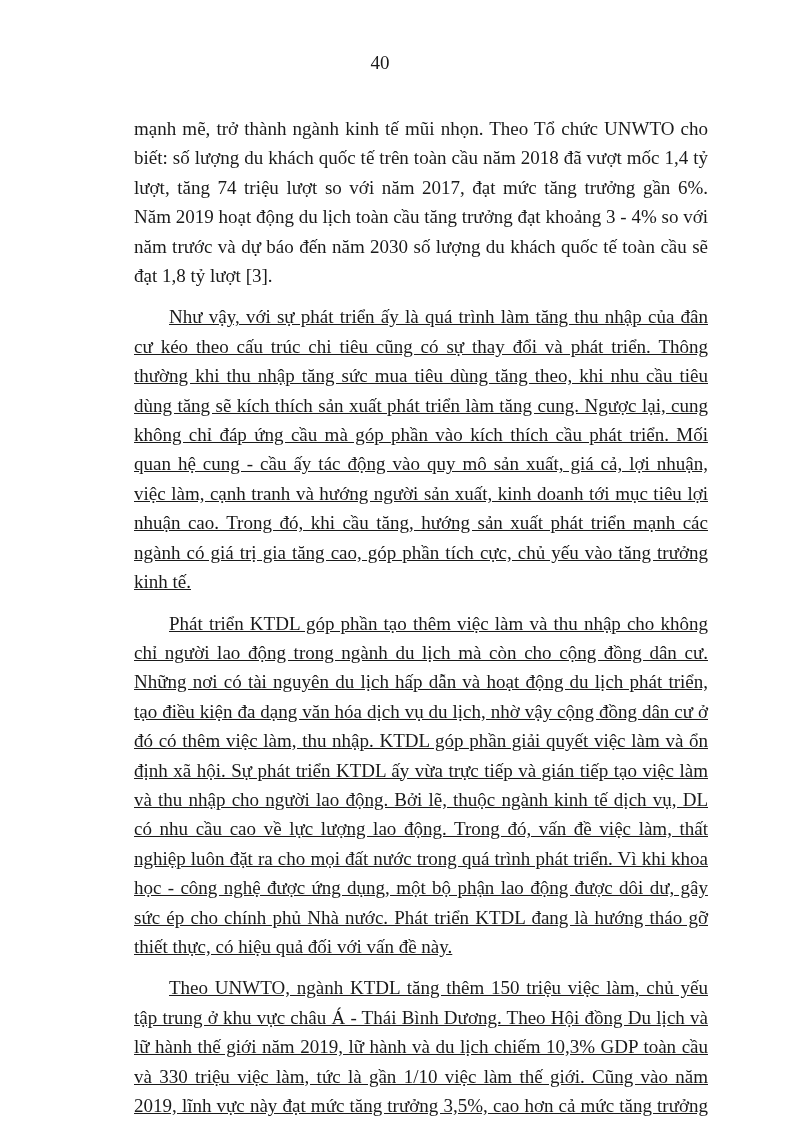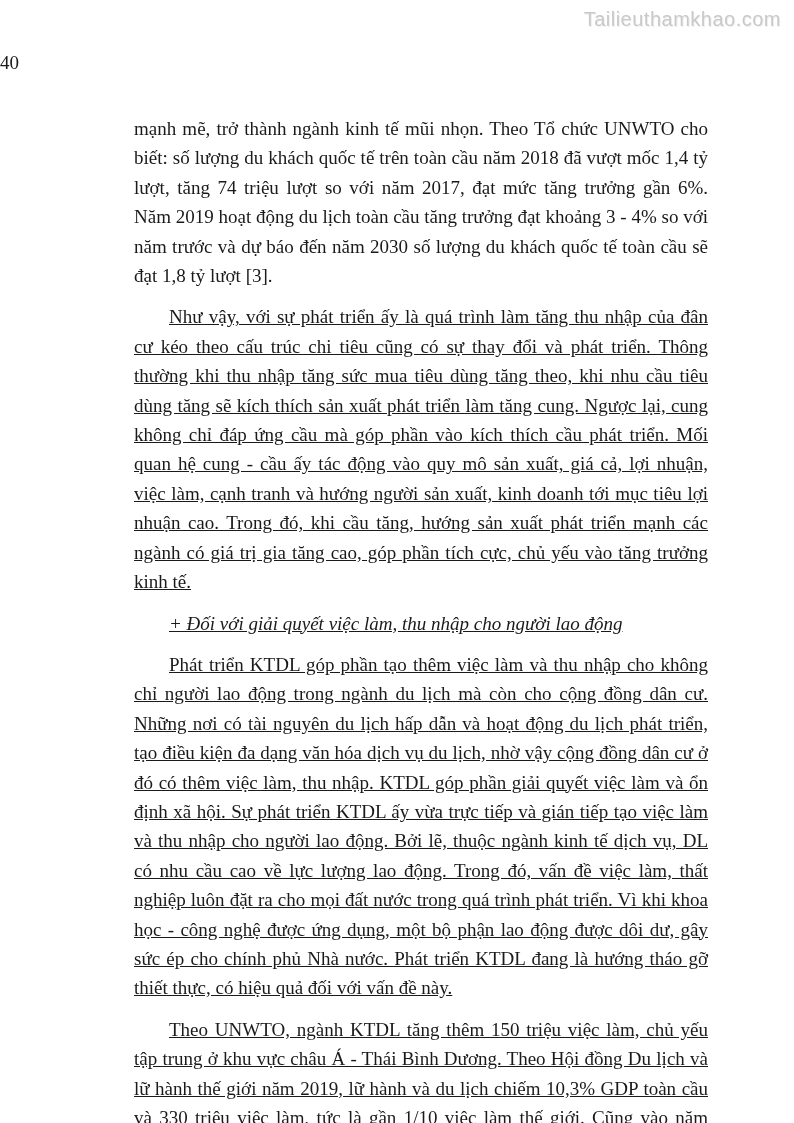--- a/index.html
+++ b/index.html
@@ -25,20 +25,21 @@
     letter-spacing: 0.5px;
     color: #c9c9c9;
     text-shadow: 1px 1px 0 #efefef;
     user-select: none;
   }
   .page-number {
     position: absolute;
     top: 52px;
     left: 0;
     width: 760px; 
+    text-align: center;
     font-size: 19px;
     color: #1a1a1a;
   }
   .content {
     position: absolute;
     top: 102px;
     left: 122px;
     width: 598px;
     font-size: 19px;
     line-height: 29.4px;
@@ -53,22 +54,20 @@
     text-decoration: underline;
   }
   .content p.italic {
     font-style: italic;
   }
 </style>
 </head>
 <body>
 
 <div class="page">
-  <div class="watermark">Tailieuthamkhao.com</div>
   <div class="page-number">40</div>
   <div class="content">
       <p class="">mạnh mẽ, trở thành ngành kinh tế mũi nhọn. Theo Tổ chức UNWTO cho biết: số lượng du khách quốc tế trên toàn cầu năm 2018 đã vượt mốc 1,4 tỷ lượt, tăng 74 triệu lượt so với năm 2017, đạt mức tăng trưởng gần 6%. Năm 2019 hoạt động du lịch toàn cầu tăng trưởng đạt khoảng 3 - 4% so với năm trước và dự báo đến năm 2030 số lượng du khách quốc tế toàn cầu sẽ đạt 1,8 tỷ lượt [3].</p>
       <p class="indent">Như vậy, với sự phát triển ấy là quá trình làm tăng thu nhập của đân cư kéo theo cấu trúc chi tiêu cũng có sự thay đổi và phát triển. Thông thường khi thu nhập tăng sức mua tiêu dùng tăng theo, khi nhu cầu tiêu dùng tăng sẽ kích thích sản xuất phát triển làm tăng cung. Ngược lại, cung không chỉ đáp ứng cầu mà góp phần vào kích thích cầu phát triển. Mối quan hệ cung - cầu ấy tác động vào quy mô sản xuất, giá cả, lợi nhuận, việc làm, cạnh tranh và hướng người sản xuất, kinh doanh tới mục tiêu lợi nhuận cao. Trong đó, khi cầu tăng, hướng sản xuất phát triển mạnh các ngành có giá trị gia tăng cao, góp phần tích cực, chủ yếu vào tăng trưởng kinh tế.</p>
-      <p class="indent italic">+ Đối với giải quyết việc làm, thu nhập cho người lao động</p>
       <p class="indent">Phát triển KTDL góp phần tạo thêm việc làm và thu nhập cho không chỉ người lao động trong ngành du lịch mà còn cho cộng đồng dân cư. Những nơi có tài nguyên du lịch hấp dẫn và hoạt động du lịch phát triển, tạo điều kiện đa dạng văn hóa dịch vụ du lịch, nhờ vậy cộng đồng dân cư ở đó có thêm việc làm, thu nhập. KTDL góp phần giải quyết việc làm và ổn định xã hội. Sự phát triển KTDL ấy vừa trực tiếp và gián tiếp tạo việc làm và thu nhập cho người lao động. Bởi lẽ, thuộc ngành kinh tế dịch vụ, DL có nhu cầu cao về lực lượng lao động. Trong đó, vấn đề việc làm, thất nghiệp luôn đặt ra cho mọi đất nước trong quá trình phát triển. Vì khi khoa học - công nghệ được ứng dụng, một bộ phận lao động được dôi dư, gây sức ép cho chính phủ Nhà nước. Phát triển KTDL đang là hướng tháo gỡ thiết thực, có hiệu quả đối với vấn đề này.</p>
       <p class="indent">Theo UNWTO, ngành KTDL tăng thêm 150 triệu việc làm, chủ yếu tập trung ở khu vực châu Á - Thái Bình Dương. Theo Hội đồng Du lịch và lữ hành thế giới năm 2019, lữ hành và du lịch chiếm 10,3% GDP toàn cầu và 330 triệu việc làm, tức là gần 1/10 việc làm thế giới. Cũng vào năm 2019, lĩnh vực này đạt mức tăng trưởng 3,5%, cao hơn cả mức tăng trưởng kinh tế toàn cầu là 2,5%; kinh tế du lịch là ngành tạo ra được một việc làm mới và dự báo đến năm 2025 cứ 10 lao động thì</p>
     </div>
 </div>
 
 </body></html>

